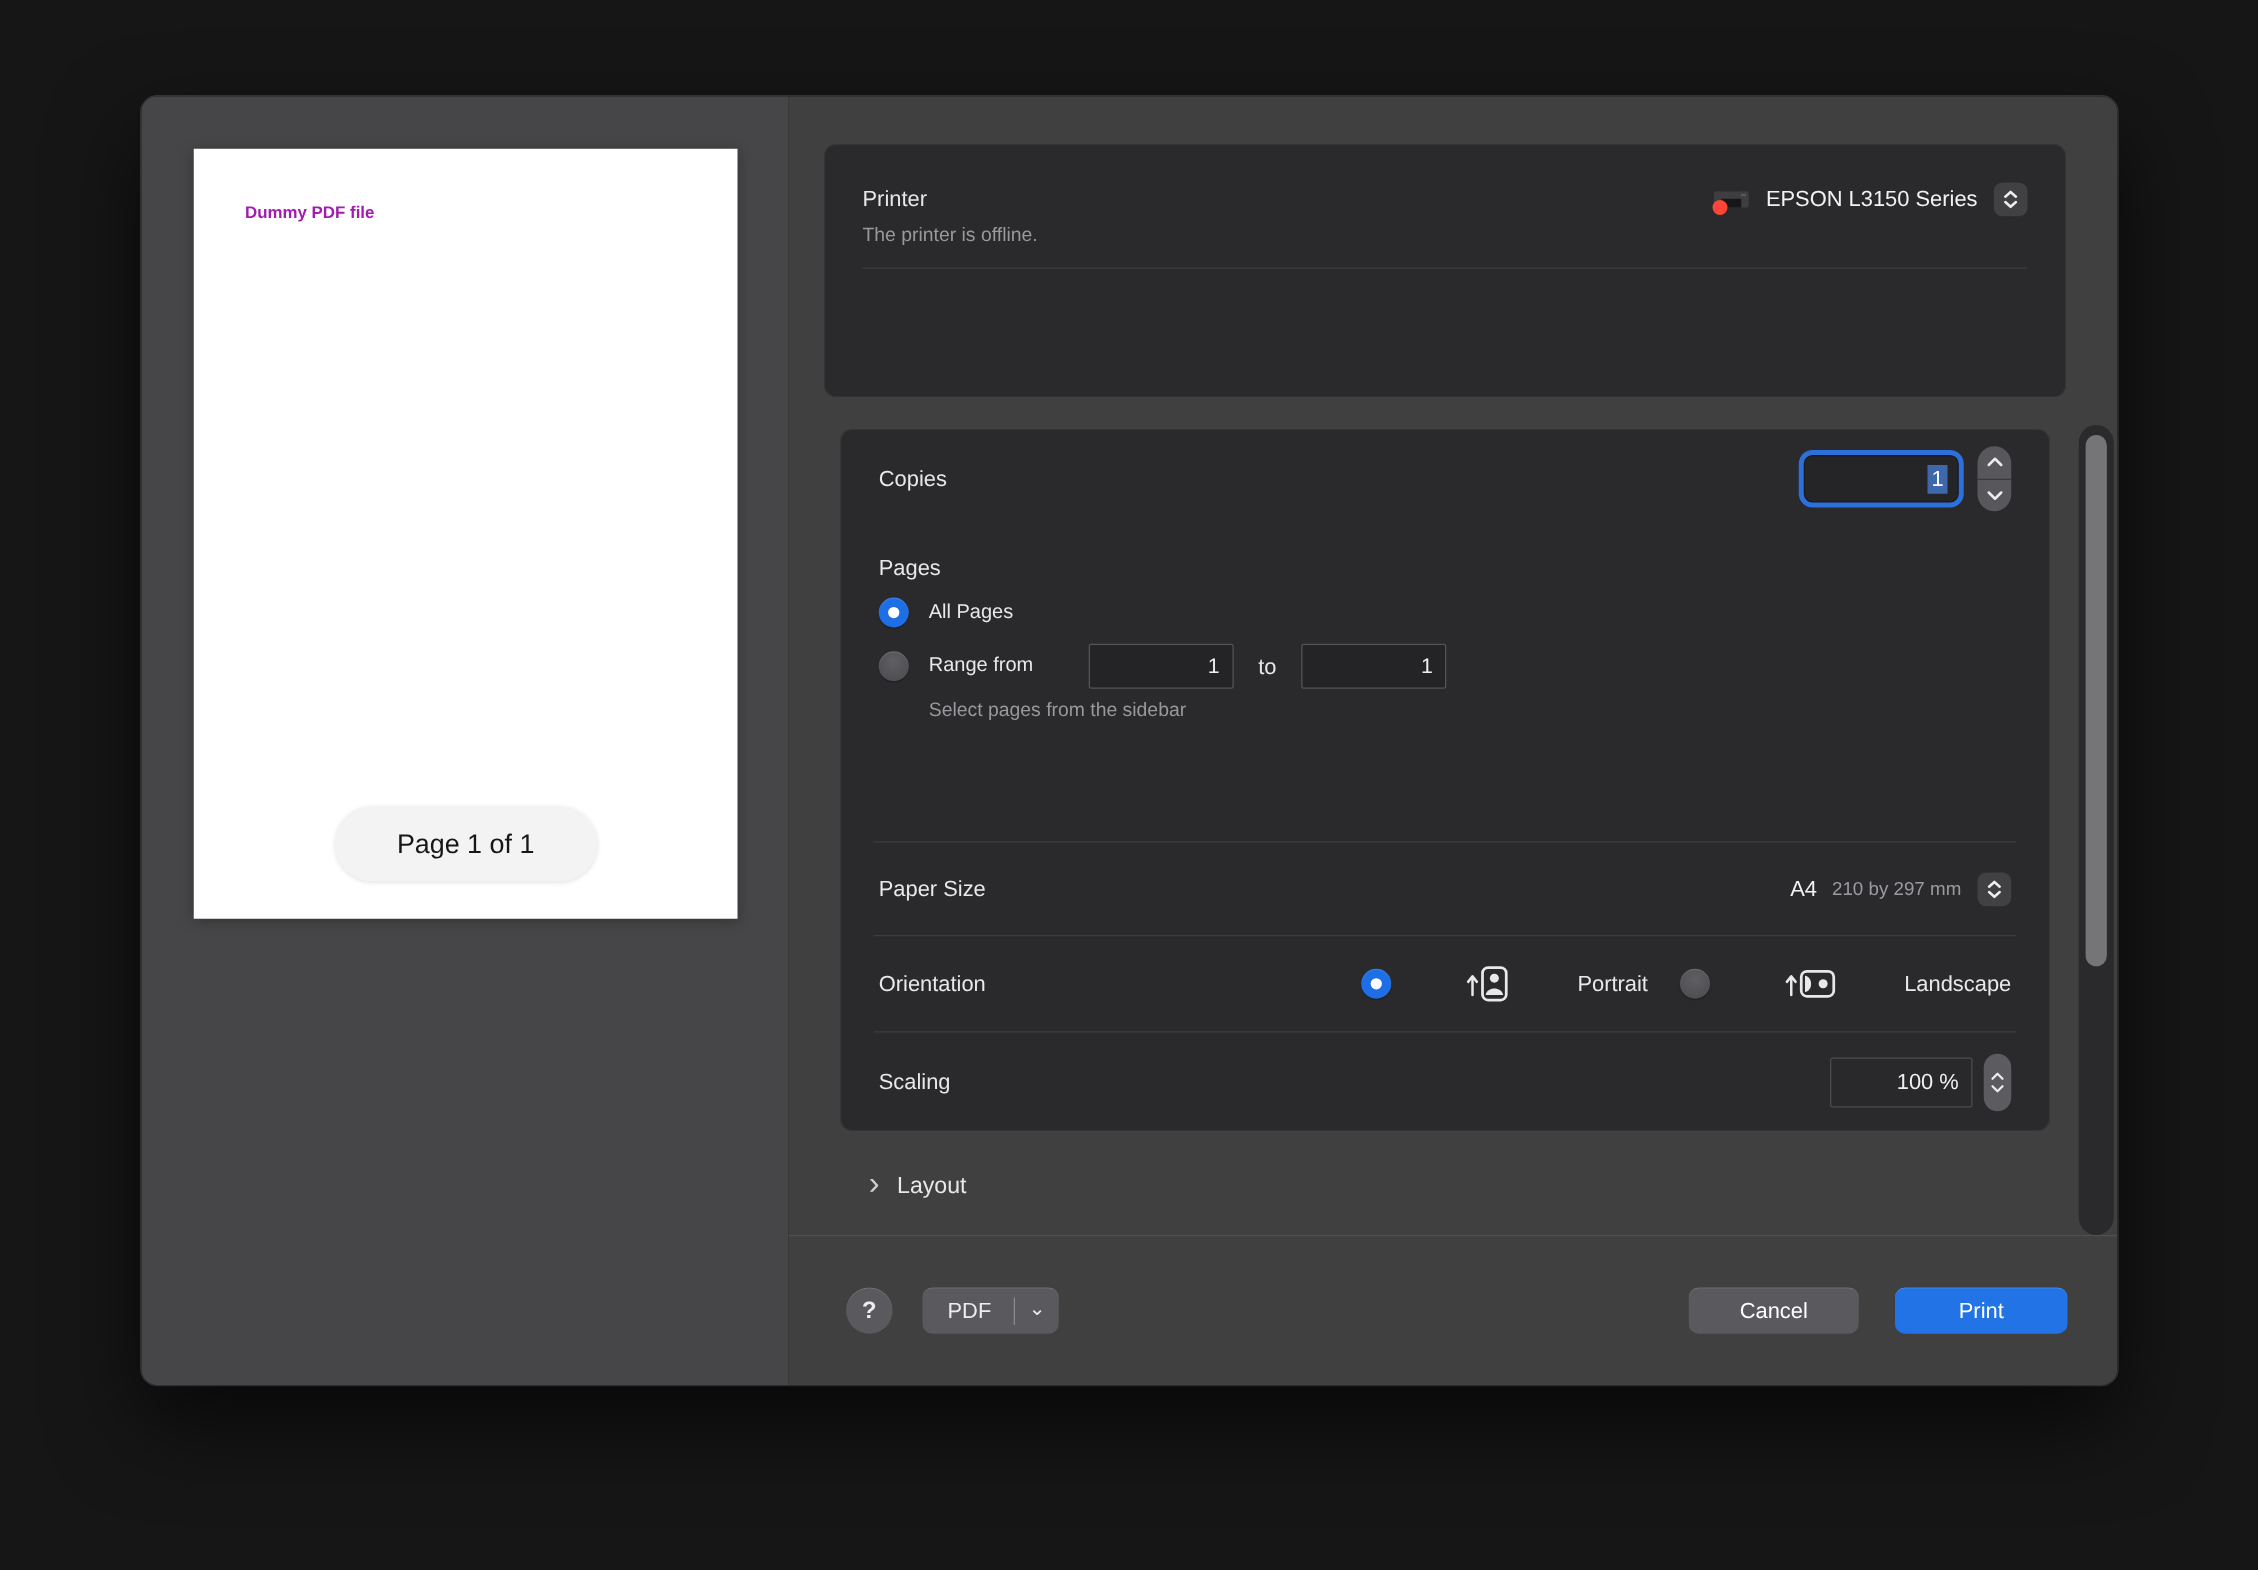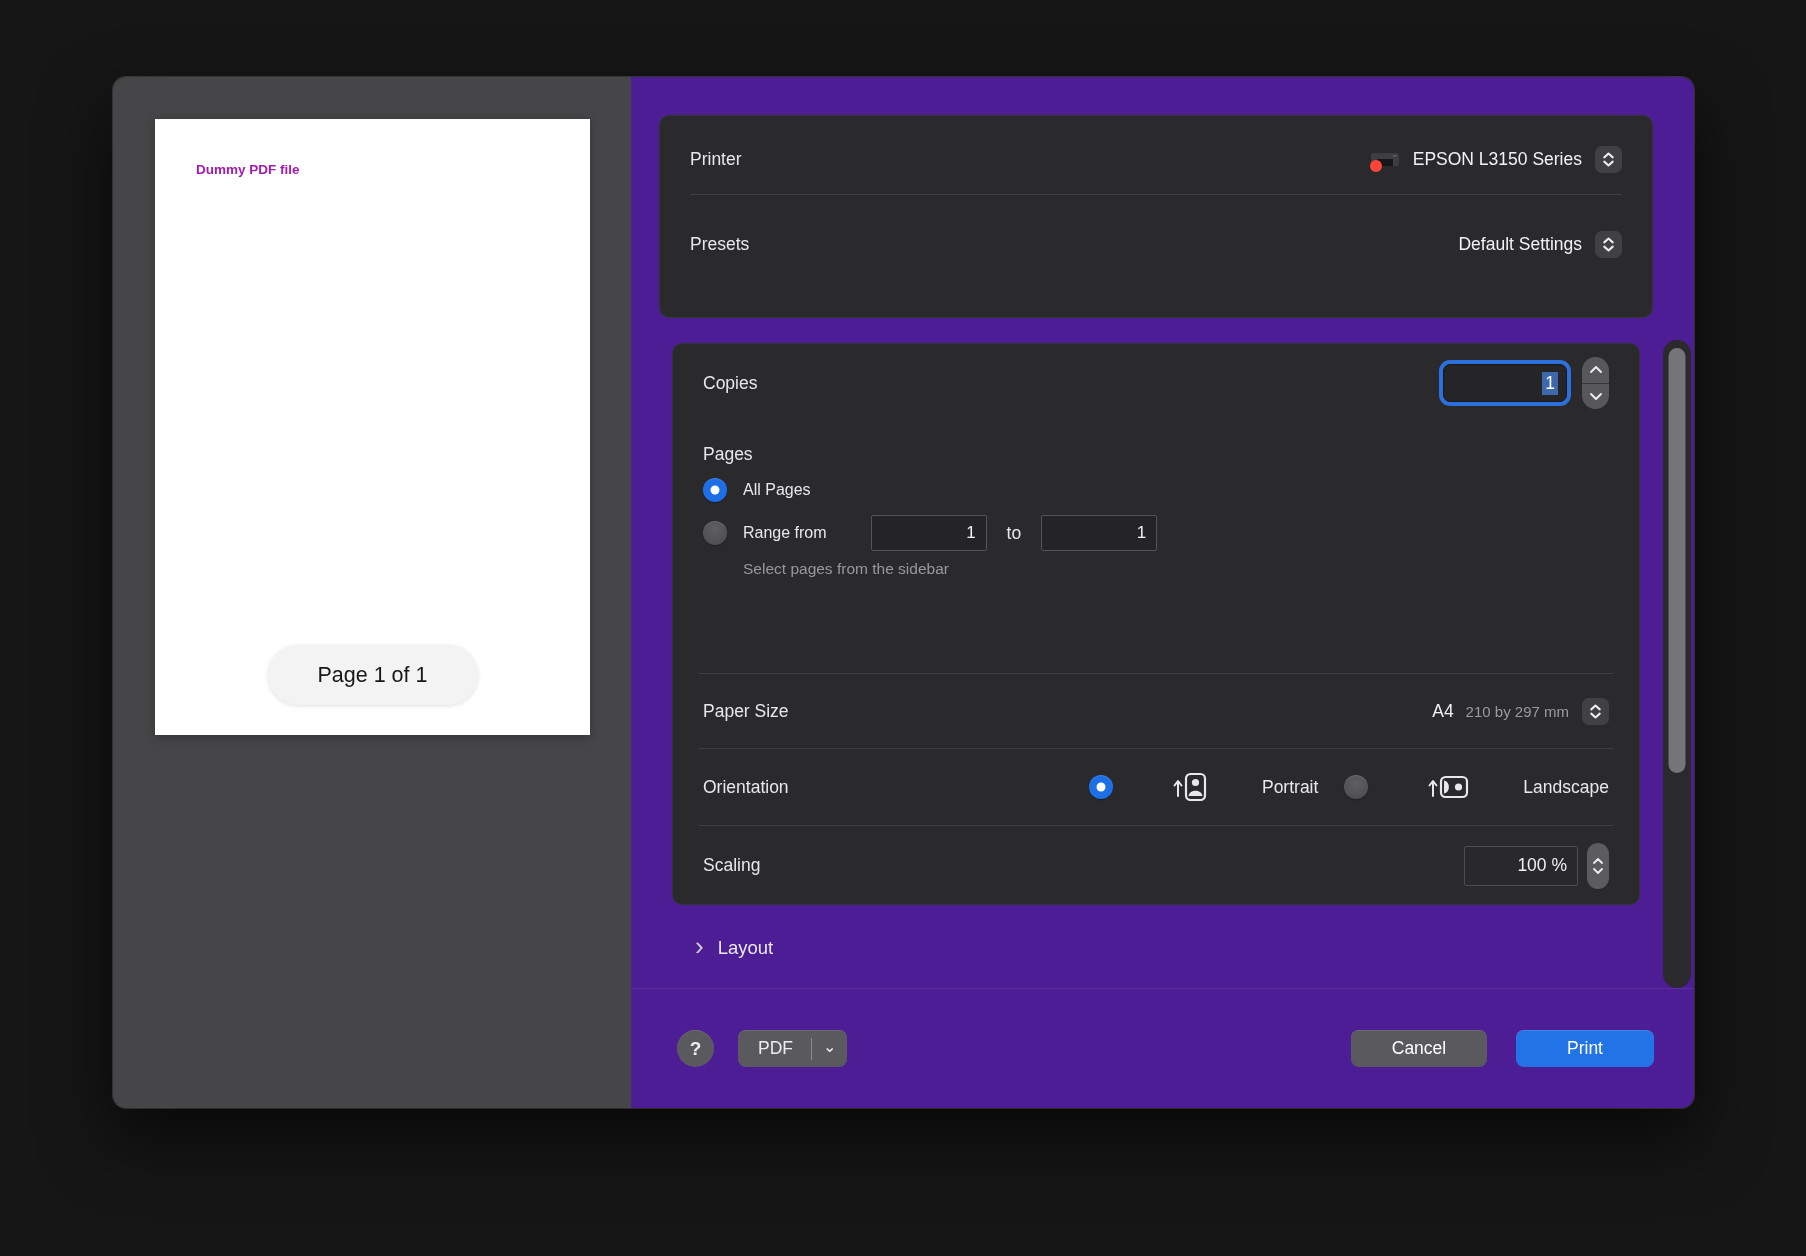--- a/index.html
+++ b/index.html
@@ -15,21 +15,21 @@
   .preview-pane { position:relative; width:518px; height:100%; background:#464648; flex:none; }
   .page { position:absolute; left:42px; top:42px; width:435px; height:616px; background:#ffffff;
     box-shadow:0 2px 10px rgba(0,0,0,0.28); }
   .doc-text { position:absolute; left:41px; top:43px; font-size:13.5px; font-weight:bold; color:#a21caf; }
   .page-pill { position:absolute; left:50%; transform:translateX(-50%); bottom:30px;
     width:210px; height:60px; border-radius:30px; background:#f3f3f4;
     display:flex; align-items:center; justify-content:center;
     font-size:21.5px; color:#17171a; box-shadow:0 1px 4px rgba(0,0,0,0.12); }
 
   
-  .settings-pane { position:relative; flex:1; background:#4c1d95; }
+  .settings-pane { position:relative; flex:1; background:#404040; }
 
   .card { position:absolute; background:#2a2a2c; border:1px solid rgba(255,255,255,0.055);
     border-radius:10px; }
   .card1 { left:28px; top:38px; right:41px; height:203px; padding:0 30px; }
   .card2 { left:41px; top:266px; width:968px; height:562px; }
 
   .prow { display:flex; align-items:center; }
   .row-label { font-size:17.5px; color:#e8e8ea; }
   .spacer { flex:1; }
   .subtle { font-size:15.5px; color:#98989d; }
@@ -156,32 +156,22 @@
             <circle cx="8" cy="22" r="6" fill="#ff453a"></circle>
           </svg>
           <span class="value-text">EPSON L3150 Series</span>
           <span class="popup-stepper">
             <svg width="15" height="17" viewBox="0 0 14 16">
               <path d="M3 6 L7 2.4 L11 6" stroke="#eceded" stroke-width="1.9" fill="none" stroke-linecap="round" stroke-linejoin="round"></path>
               <path d="M3 10 L7 13.6 L11 10" stroke="#eceded" stroke-width="1.9" fill="none" stroke-linecap="round" stroke-linejoin="round"></path>
             </svg>
           </span>
         </div>
+        <div class="subtle printer-status">The printer is offline.</div>
         <div class="sep"></div>
-        <div class="prow presets-row">
-          <span class="row-label">Presets</span>
-          <span class="spacer"></span>
-          <span class="value-text">Default Settings</span>
-          <span class="popup-stepper">
-            <svg width="15" height="17" viewBox="0 0 14 16">
-              <path d="M3 6 L7 2.4 L11 6" stroke="#eceded" stroke-width="1.9" fill="none" stroke-linecap="round" stroke-linejoin="round"></path>
-              <path d="M3 10 L7 13.6 L11 10" stroke="#eceded" stroke-width="1.9" fill="none" stroke-linecap="round" stroke-linejoin="round"></path>
-            </svg>
-          </span>
-        </div>
       </div>
 
       <div class="card card2">
 
         <div class="prow copies-row">
           <span class="row-label">Copies</span>
           <span class="spacer"></span>
           <div class="copies-field">
             <span class="sel">1</span>
           </div>

